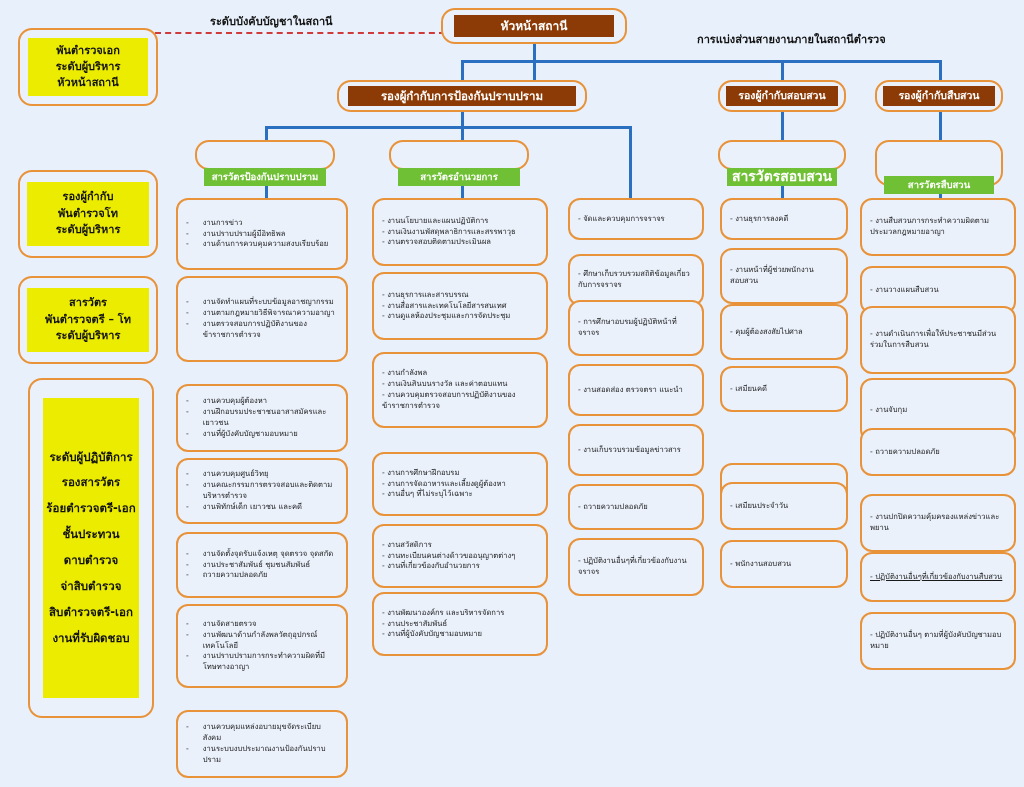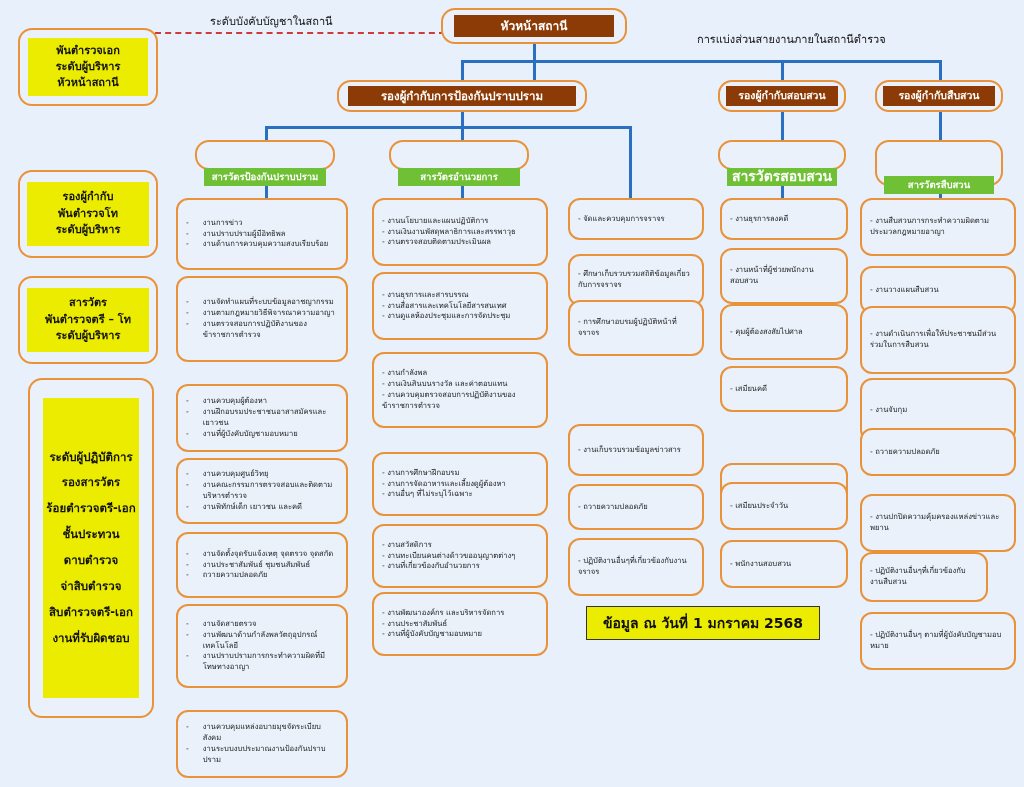--- a/index.html
+++ b/index.html
@@ -62,21 +62,21 @@
   .lnv{width:3px;}
   .lnh{height:3px;}
 
   .dashline{
     position:absolute;height:0;
     border-top:2px dashed #cf3a3a;
   }
 
   .caption{
     position:absolute;
-    font-size:11px;font-weight:normal;color:#111;
+    font-size:11px;font-weight:bold;color:#111;
     white-space:nowrap;
   }
 
   .footer-shell{
     position:absolute;box-sizing:border-box;
     background:#ecec00;border:1px solid #333;
     display:flex;align-items:center;justify-content:center;
     font-weight:bold;font-size:14px;color:#111;
   }
 </style>
@@ -286,20 +286,23 @@
     </div>
     <div class="listbox" style="left: 568px; top: 198px; width: 136px; height: 42px;">
       <div class="li">- จัดและควบคุมการจราจร</div>
     </div>
     <div class="listbox" style="left: 568px; top: 254px; width: 136px; height: 52px;">
       <div class="li">- ศึกษาเก็บรวบรวมสถิติข้อมูลเกี่ยวกับการจราจร</div>
     </div>
     <div class="listbox" style="left: 568px; top: 300px; width: 136px; height: 56px;">
       <div class="li">- การศึกษาอบรมผู้ปฏิบัติหน้าที่จราจร</div>
     </div>
+    <div class="listbox" style="left: 568px; top: 364px; width: 136px; height: 52px;">
+      <div class="li">- งานสอดส่อง ตรวจตรา แนะนำ</div>
+    </div>
     <div class="listbox" style="left: 568px; top: 424px; width: 136px; height: 52px;">
       <div class="li">- งานเก็บรวบรวมข้อมูลข่าวสาร</div>
     </div>
     <div class="listbox" style="left: 568px; top: 484px; width: 136px; height: 46px;">
       <div class="li">- ถวายความปลอดภัย</div>
     </div>
     <div class="listbox" style="left: 568px; top: 538px; width: 136px; height: 58px;">
       <div class="li">- ปฏิบัติงานอื่นๆที่เกี่ยวข้องกับงานจราจร</div>
     </div>
     <div class="listbox" style="left: 720px; top: 198px; width: 128px; height: 42px;">
@@ -334,20 +337,19 @@
     </div>
     <div class="listbox" style="left: 860px; top: 378px; width: 156px; height: 64px;">
       <div class="li">- งานจับกุม</div>
     </div>
     <div class="listbox" style="left: 860px; top: 428px; width: 156px; height: 48px;">
       <div class="li">- ถวายความปลอดภัย</div>
     </div>
     <div class="listbox" style="left: 860px; top: 494px; width: 156px; height: 58px;">
       <div class="li">- งานปกปิดความคุ้มครองแหล่งข่าวและพยาน</div>
     </div>
-    <div class="listbox" style="left: 860px; top: 552px; width: 128px; height: 50px;">
+    <div class="listbox" style="left: 860px; top: 552px; width: 156px; height: 50px; text-decoration: underline;">
       <div class="li">- ปฏิบัติงานอื่นๆที่เกี่ยวข้องกับงานสืบสวน</div>
     </div>
     <div class="listbox" style="left: 860px; top: 612px; width: 156px; height: 58px;">
       <div class="li">- ปฏิบัติงานอื่นๆ ตามที่ผู้บังคับบัญชามอบหมาย</div>
     </div>
-    <div class="footer-shell" style="left: 586px; top: 606px; width: 234px; height: 34px;">ข้อมูล ณ วันที่ 1 มกราคม 2568</div>
   </div>
 
 </body></html>

